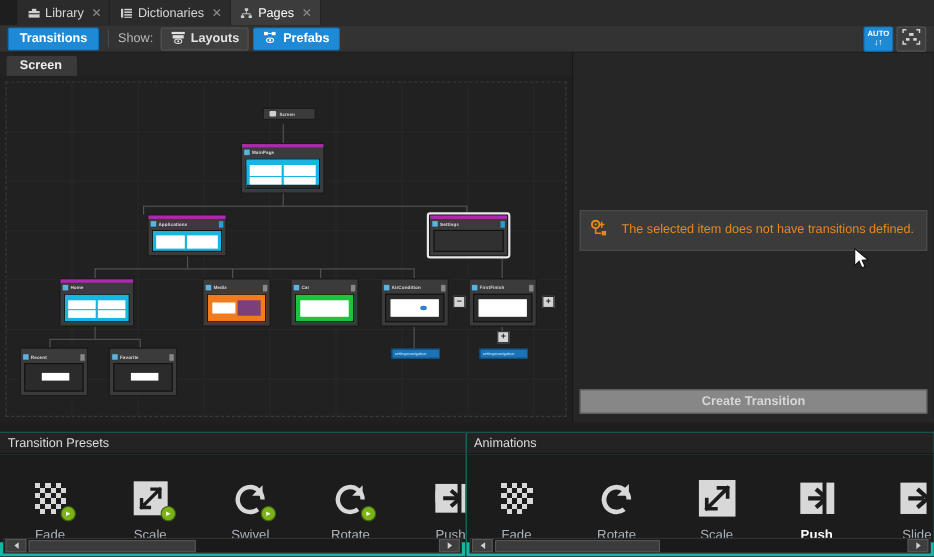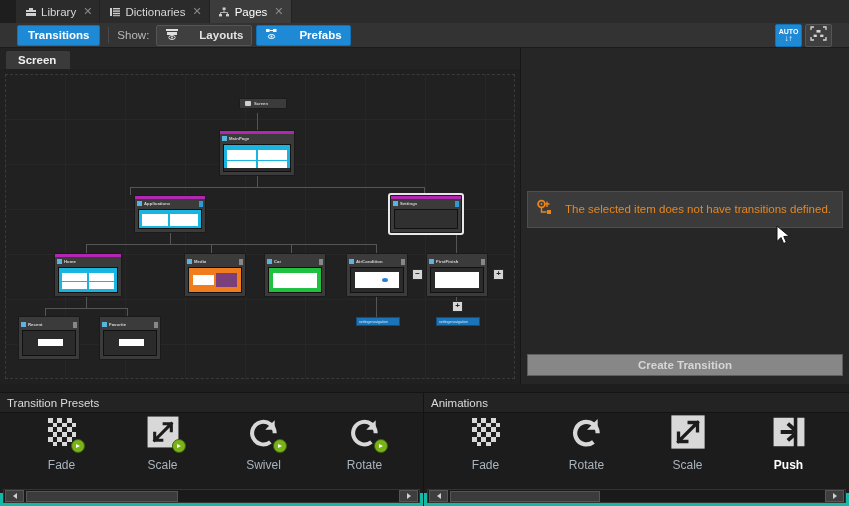--- a/index.html
+++ b/index.html
@@ -18,26 +18,26 @@
   .tab{display:flex;align-items:center;gap:4px;padding:0 7px 0 8px;height:23px;
     background:#2b2b2b;color:#d7d7d7;font-size:11.5px;cursor:default;
     border-right:1px solid #222;}
   .tab.active{background:#3c3c3c;color:#fff;text-align:right;}
   .tab .tclose{color:#8a8a8a;font-size:11px;margin-left:3px;}
   .tab .ticon{width:13px;height:13px;display:inline-flex;align-items:center;justify-content:center;}
   .tab svg{display:block;}
 
   
   .toolbar{position:absolute;left:0;top:23px;width:849px;height:25px;background:#333;
-    border-bottom:1px solid #1b1b1b;display:flex;align-items:center;padding:0 17px;box-sizing:border-box;}
+    border-bottom:1px solid #1b1b1b;display:flex;align-items:center;padding:0 7px;box-sizing:border-box;}
   .btn-blue{background:#1e8ad6;color:#fff;font-size:11.5px;font-weight:bold;
     border:1px solid #1272b3;border-radius:2px;height:19px;line-height:19px;padding:0 10px;}
   .tb-sep{width:1px;height:16px;background:#4a4a4a;margin:0 8px;}
   .tb-label{color:#b9b9b9;font-size:11.5px;margin-right:7px;}
-  .seg{display:flex;align-items:center;gap:20px;height:19px;padding:0 8px;border-radius:2px;
+  .seg{display:flex;align-items:center;gap:4px;height:19px;padding:0 8px;border-radius:2px;
     font-size:11.5px;font-weight:bold;}
   .seg.off{background:#3f3f3f;color:#e2e2e2;border:1px solid #555;}
   .seg.on{background:#1e8ad6;color:#fff;border:1px solid #1272b3;}
   .tb-right{margin-left:auto;display:flex;align-items:center;gap:3px;}
   .sqbtn{width:25px;height:21px;border-radius:2px;display:flex;align-items:center;
     justify-content:center;border:1px solid #555;background:#3f3f3f;}
   .sqbtn.on{background:#1e8ad6;border-color:#1272b3;}
   .autotxt{font-size:7px;font-weight:bold;color:#fff;line-height:7px;}
 
   
@@ -98,21 +98,21 @@
   
   .bottom{position:absolute;left:0;top:392px;width:849px;height:114px;background:#1e1e1e;
     display:flex;}
   .bpanel{height:114px;box-sizing:border-box;background:#14b8a6;border-top:1px solid #141414;
     position:relative;overflow:hidden;}
   .bpanel.left{width:424px;border-right:1px solid #141414;}
   .bpanel.right{width:425px;}
   .bhead{height:19px;display:flex;align-items:center;padding:0 7px;color:#dcdcdc;
     font-size:11.5px;background:#232323;border-bottom:1px solid #141414;}
   .brow{position:absolute;left:0;top:20px;right:0;height:80px;background:#1c1c1c;
-    display:flex;align-items:flex-start;padding-left:16px;box-sizing:border-box;gap:10px;}
+    display:flex;align-items:flex-end;box-sizing:border-box;}
   .item{width:91px;flex:0 0 auto;display:flex;flex-direction:column;align-items:center;gap:7px;}
   .item .lbl{font-size:12px;color:#a9b4bd;}
   .item.active .lbl{color:#ffffff;font-weight:bold;}
   .ibox{position:relative;width:38px;height:38px;}
   .playbadge{position:absolute;right:-4px;bottom:-2px;width:12px;height:12px;border-radius:50%;
     background:#7ab317;border:1px solid #3f5f0b;display:flex;align-items:center;justify-content:center;}
   .playbadge i{width:0;height:0;border-left:4px solid #fff;border-top:2.5px solid transparent;
     border-bottom:2.5px solid transparent;margin-left:1px;display:block;}
 
   .sbar{position:absolute;left:3px;right:3px;bottom:3px;height:12px;background:#1a1a1a;

